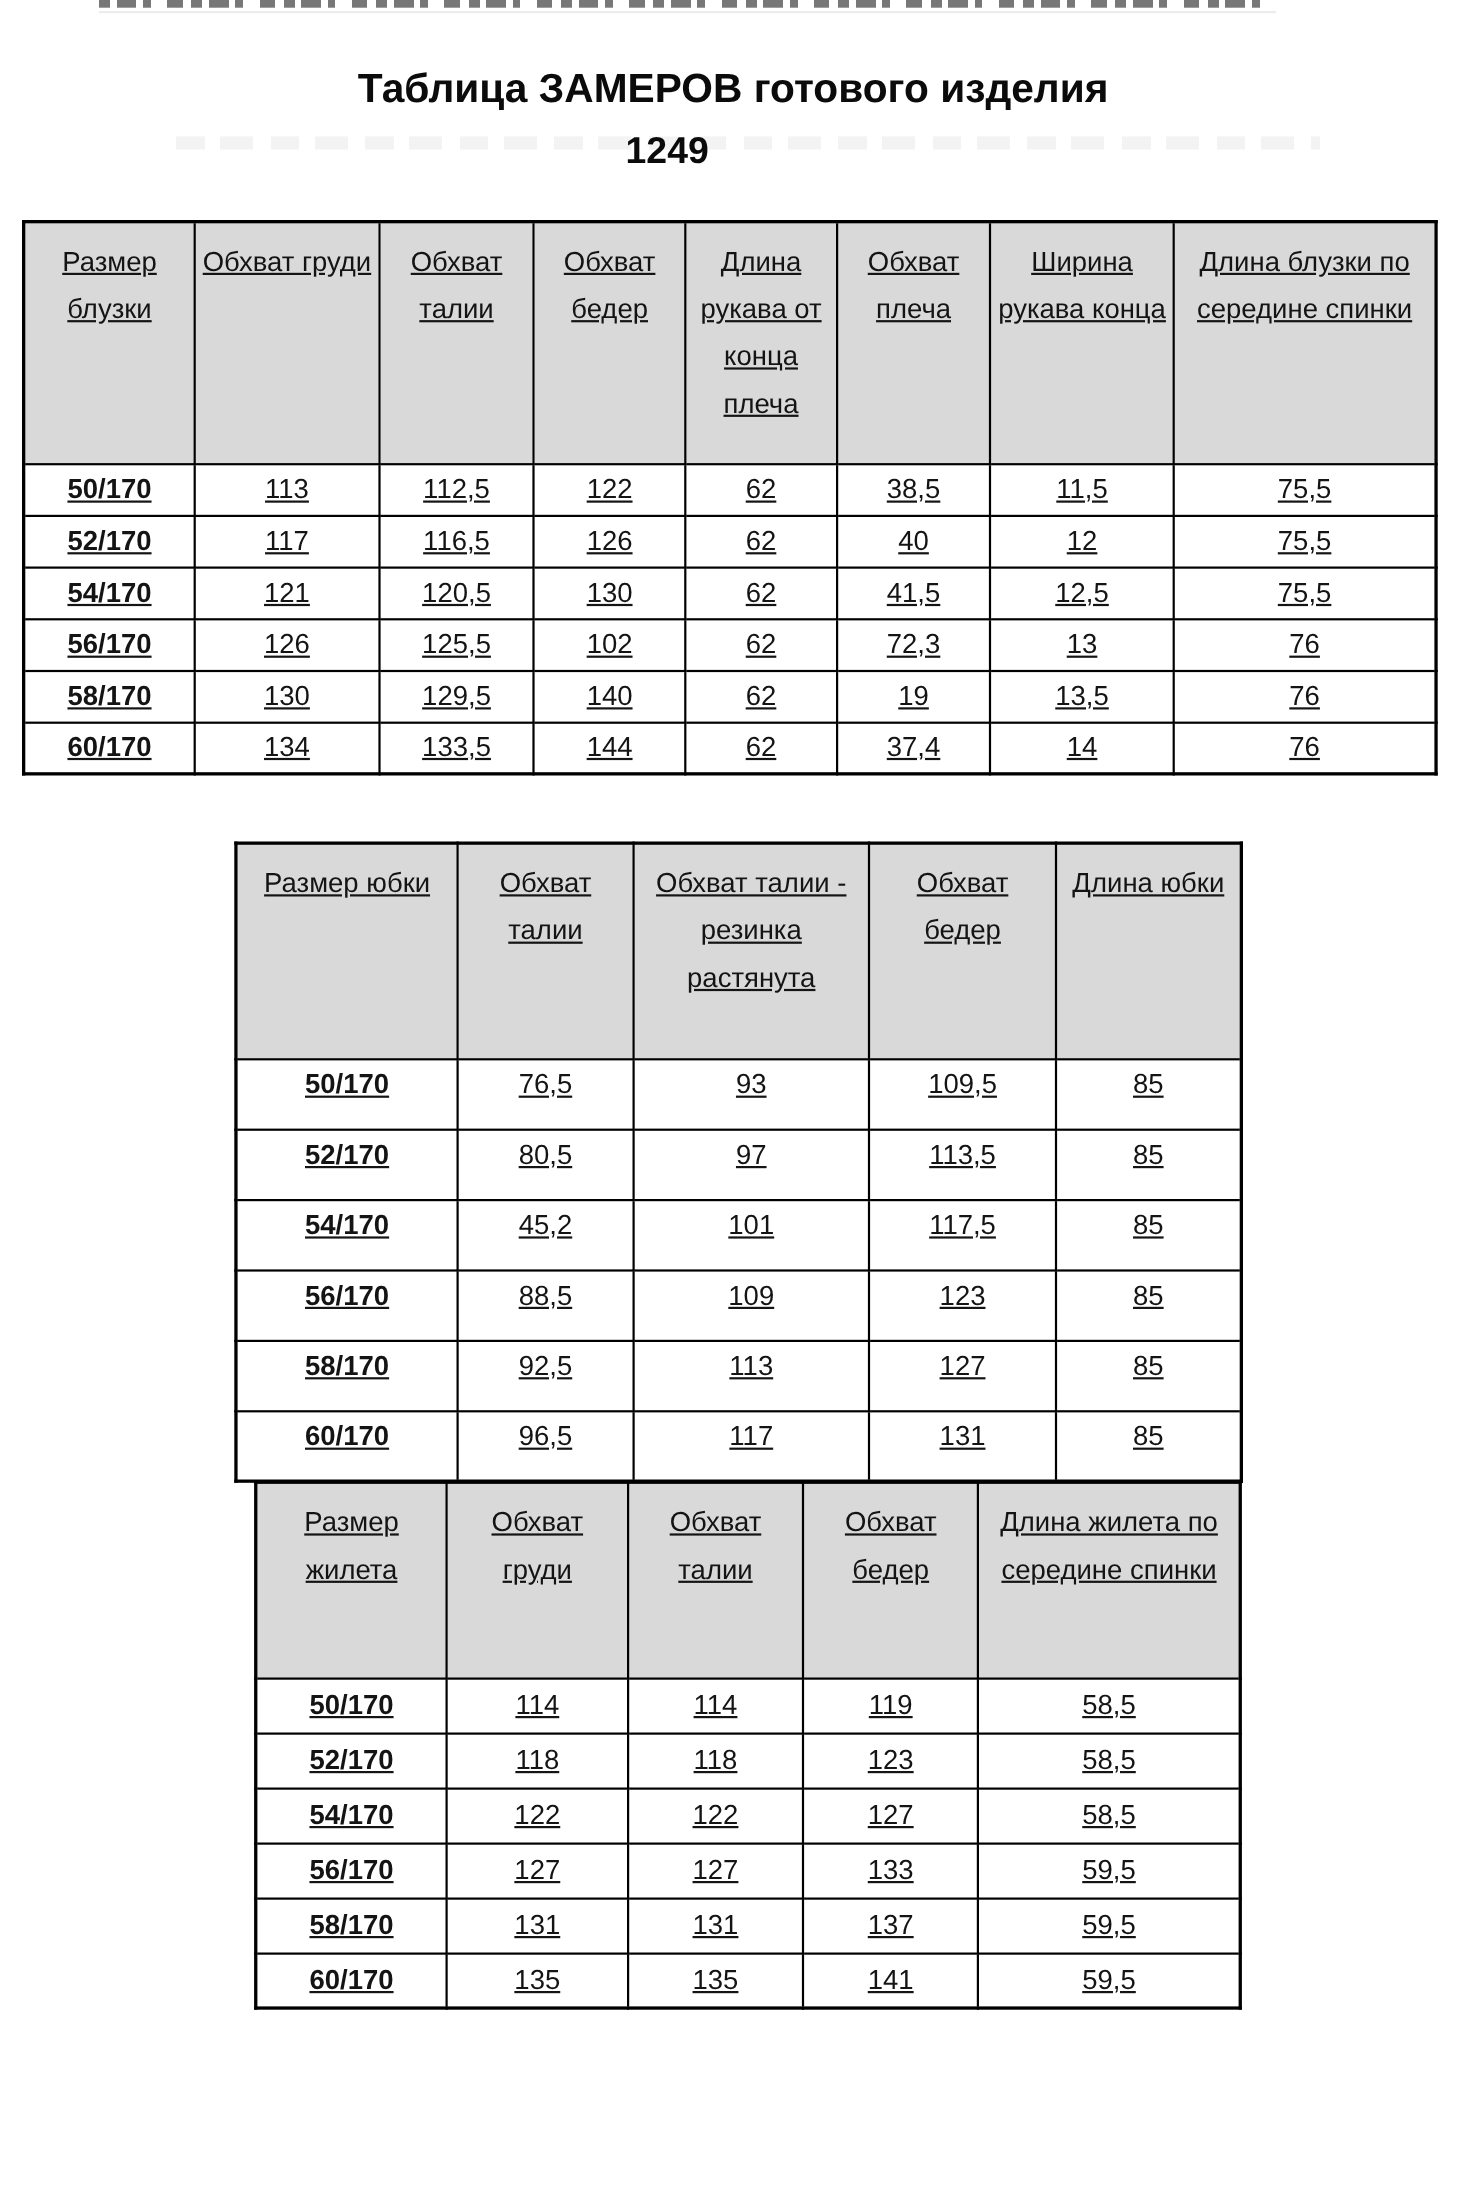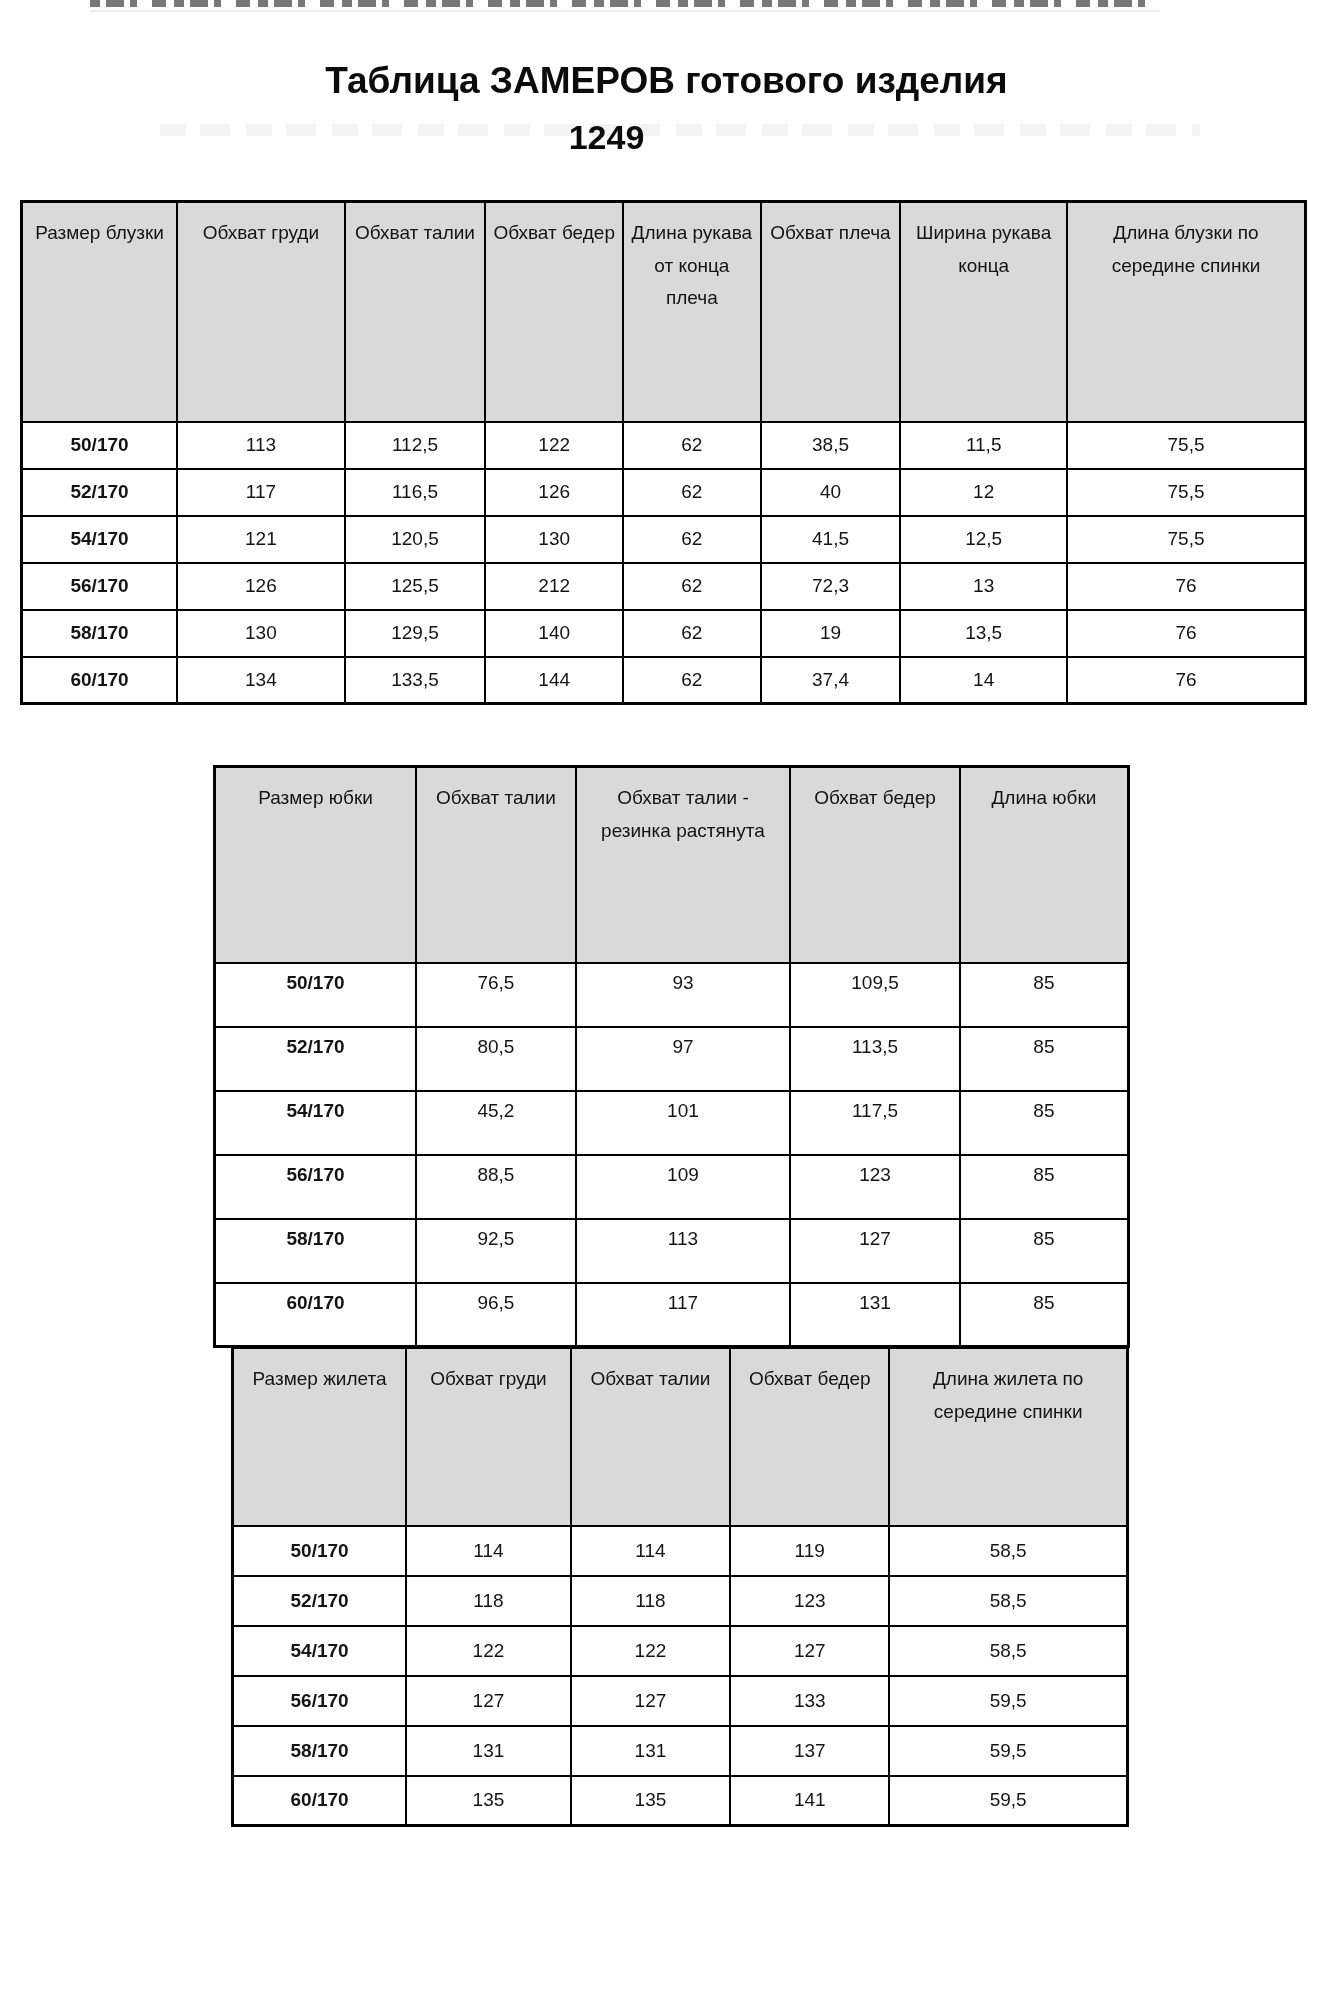--- a/index.html
+++ b/index.html
@@ -39,21 +39,21 @@
     letter-spacing:0;
   }
   .subtitle {
     position:absolute; top:118px; left:-60px; width:1333px;
     text-align:center; font-size:34px; font-weight:bold; color:#0b0b0b;
   }
 
   table {
     border-collapse:collapse; table-layout:fixed;
     position:absolute; border:3px solid var(--border);
-    font-size:19px; color:var(--ink);
+    font-size:25px; color:var(--ink);text-decoration:underline;
   }
   th, td {
     border:2px solid var(--border);
     text-align:center; overflow:hidden;
   }
   thead th {
     background:var(--hdr-bg); font-weight:normal;
     vertical-align:top; padding:14px 6px 0 6px; line-height:1.72;
   }
   tbody th { font-weight:bold; }
@@ -140,21 +140,21 @@
           <td>130</td>
           <td>62</td>
           <td>41,5</td>
           <td>12,5</td>
           <td>75,5</td>
         </tr>
         <tr>
           <th>56/170</th>
           <td>126</td>
           <td>125,5</td>
-          <td>212</td>
+          <td>102</td>
           <td>62</td>
           <td>72,3</td>
           <td>13</td>
           <td>76</td>
         </tr>
         <tr>
           <th>58/170</th>
           <td>130</td>
           <td>129,5</td>
           <td>140</td>

